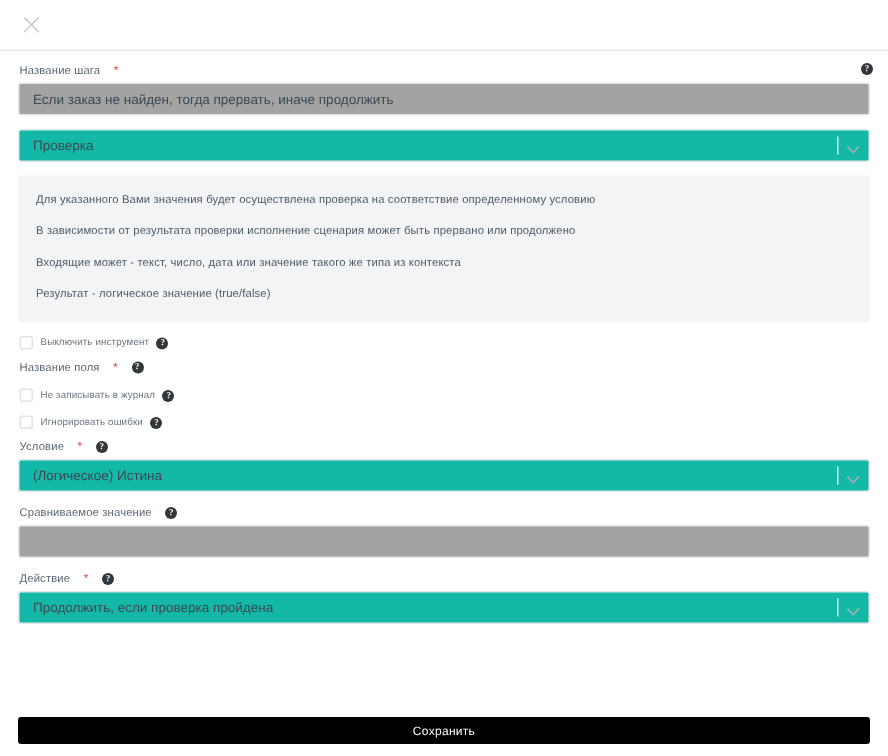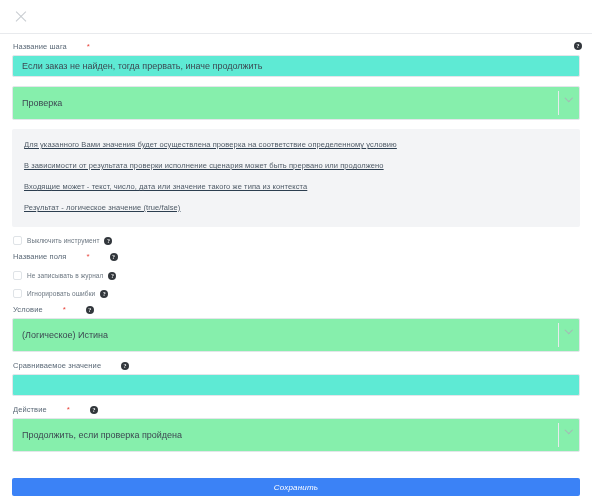--- a/index.html
+++ b/index.html
@@ -67,21 +67,21 @@
     padding: 8px 12px 0 12px;
     box-sizing: border-box;
   }
 
   .field-label {
     font-size: 7.5px;
     color: #5a6876;
     margin: 0 0 3px 1px;
     display: flex;
     align-items: center;
-    gap: 20px;
+    gap: 9px;
     line-height: 10px;
     letter-spacing: .1px;
   }
   .req-star {
     color: #e8453c;
     font-size: 8px;
     line-height: 8px;
   }
 
   .help-icon {
@@ -99,42 +99,42 @@
     flex: 0 0 auto;
     font-family: "Liberation Serif", serif;
   }
 
   .input-box {
     width: 100%;
     height: 22px;
     box-sizing: border-box;
     border: 1px solid #e3e6ea;
     border-radius: 2px;
-    background: #5eead4;
+    background: #a3a3a3;
     font-size: 9px;
     color: #3d4852;
     padding: 0 9px;
     display: flex;
     align-items: center;
     font-family: "Liberation Sans", sans-serif;
     outline: none;
   }
   .input-box.empty { color: #c3c9cf; }
 
   .select-box {
     position: relative;
     width: 100%;
     height: 22px;
     box-sizing: border-box;
     border: 1px solid #e3e6ea;
     border-radius: 2px;
-    background: #86efac;
-    display: flex;
-    align-items: center;
-    padding: 16px 9px;
+    background: #14b8a6;
+    display: flex;
+    align-items: center;
+    padding: 4px 9px;
     font-size: 9px;
     color: #3d4852;
     cursor: pointer;
   }
   .select-sep {
     position: absolute;
     right: 20px;
     top: 4px;
     bottom: 4px;
     width: 1px;
@@ -160,21 +160,20 @@
   }
 
   .field-group { margin-bottom: 9px; }
 
   
   .desc-panel {
     background: #f3f4f6;
     border-radius: 2px;
     padding: 11px 12px 14px 12px;
     box-sizing: border-box;
-    text-decoration: underline;
   }
   .desc-line {
     font-size: 7.5px;
     color: #4e5a66;
     line-height: 10px;
     margin-bottom: 11px;
     letter-spacing: .1px;
   }
   .desc-line:last-child { margin-bottom: 0; }
 
@@ -207,32 +206,31 @@
     position: absolute;
     left: 0;
     right: 0;
     bottom: 0;
     padding: 0 12px 8px 12px;
     box-sizing: border-box;
   }
   .save-button {
     width: 100%;
     height: 18px;
-    background: #3b82f6;
+    background: #000000;
     color: #ffffff;
     border: none;
     border-radius: 2px;
     font-size: 8px;
     font-family: "Liberation Sans", sans-serif;
     letter-spacing: .2px;
     cursor: pointer;
     display: flex;
     align-items: center;
     justify-content: center;
-    font-style: italic;
   }
 
   .top-help {
     position: absolute;
     right: 10px;
     top: 42px;
   }
 </style>
 </head>
 <body>

